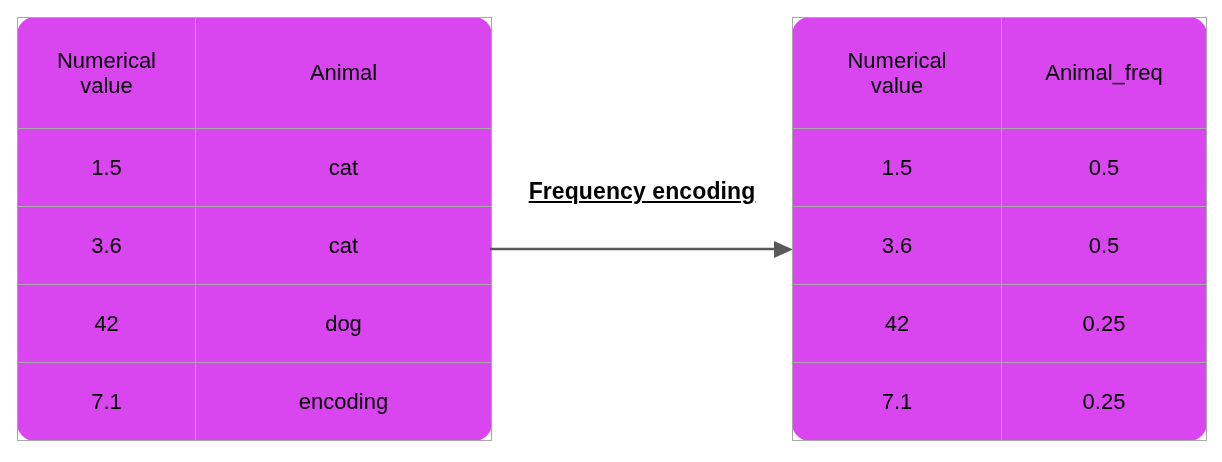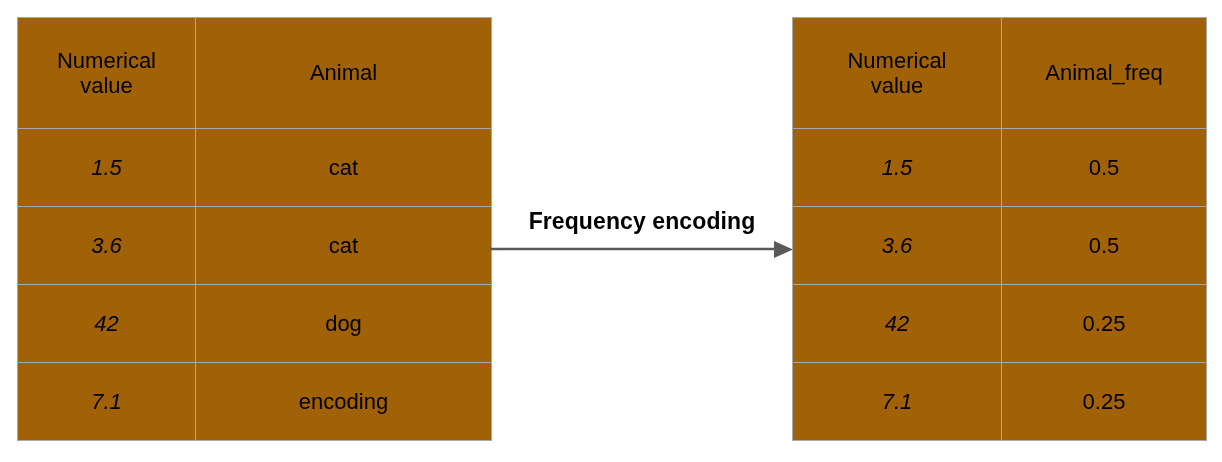--- a/index.html
+++ b/index.html
@@ -18,37 +18,37 @@
   .diagram {
     position: absolute;
     inset: 0;
   }
 
   
   .data-table {
     position: absolute;
     border-collapse: collapse;
     table-layout: fixed;
-    background: #a16207;
+    background: #d946ef;
+    border-radius: 18px;
   }
   .data-table td {
     border: 1px solid #a8a8a8;
     padding: 0 10px;
     font-size: 22px;
     line-height: 1.15;
     color: #000000;
     vertical-align: middle;
   }
   .data-table td.hdr {
     text-align: center;
     vertical-align: middle;
   }
   .data-table td.num {
     text-align: center;
-    font-style: italic;
   }
   .data-table td.txt {
     text-align: center;
   }
 
   
   #table-source {
     left: 17px;
     top: 17px;
     width: 474px;
@@ -73,28 +73,29 @@
   #transform-arrow {
     position: absolute;
     left: 488px;
     top: 232px;
     width: 308px;
     height: 34px;
   }
   #transform-label {
     position: absolute;
     left: 492px;
-    top: 208px;
+    top: 178px;
     width: 300px;
     text-align: center;
     font-size: 23px;
     font-weight: bold;
     color: #000000;
     white-space: nowrap;
     letter-spacing: 0.1px;
+    text-decoration: underline;
   }
 </style>
 </head>
 <body>
 
 <div class="diagram">
 
   <table class="data-table" id="table-source">
     <colgroup>
         <col class="c1">

